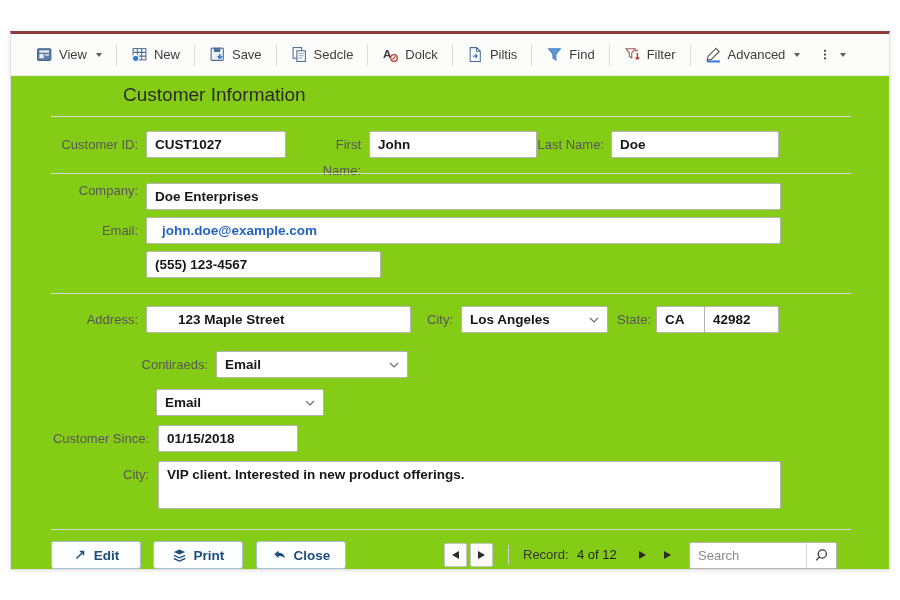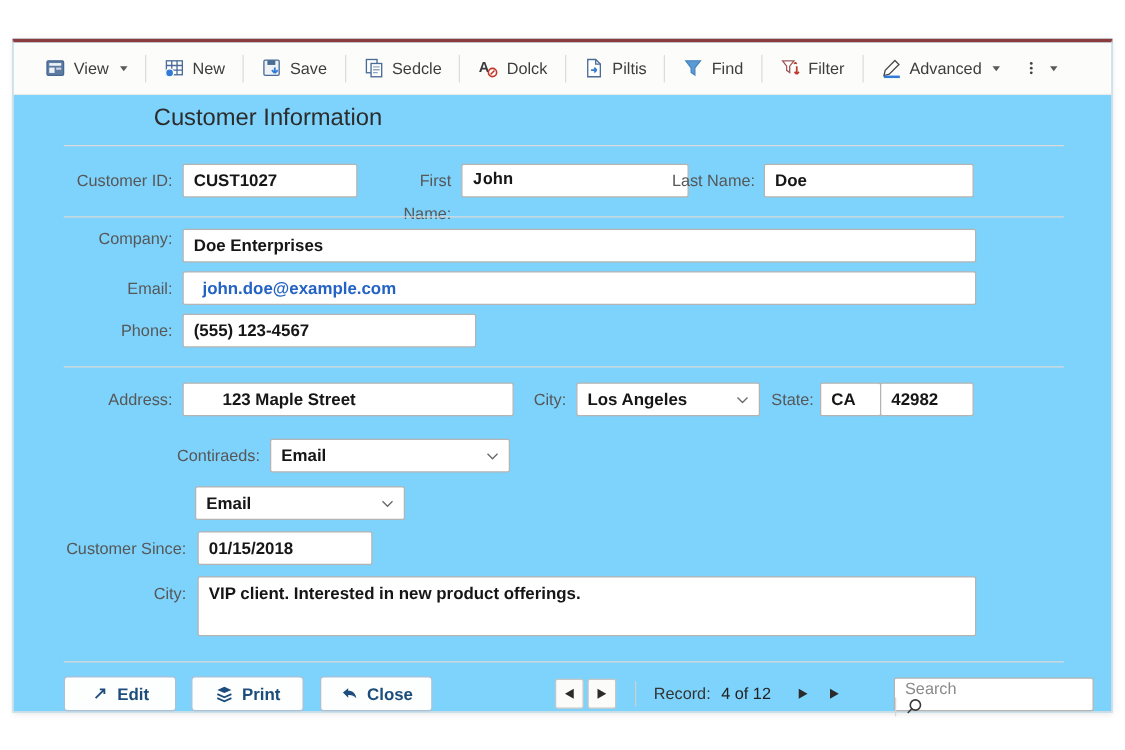--- a/index.html
+++ b/index.html
@@ -1,19 +1,19 @@
 <!DOCTYPE html>
 <html><head>
 <meta charset="utf-8">
 <style>
   * { margin:0; padding:0; box-sizing:border-box; }
   html,body { width:900px; height:600px; background:#ffffff; overflow:hidden;
               font-family:"Liberation Sans","DejaVu Sans",sans-serif; }
   .card { position:absolute; left:10px; top:31px; width:880px; height:539px;
-          background:#7dd3fc; border:1px solid #e2e1df; border-top:3px solid #8b3d3d;
+          background:#84cc16; border:1px solid #e2e1df; border-top:3px solid #8b3d3d;
           box-shadow:0 1px 5px rgba(0,0,0,.10); }
   
   .toolbar { position:absolute; left:0; top:0; width:100%; height:42px;
              background:#fcfcfb; border-bottom:1px solid #ececea;
              display:flex; align-items:center; padding-left:14px; }
   .titem { display:flex; align-items:center; gap:6px; padding:0 11px; height:30px;
            font-size:13px; color:#3d3d3d; cursor:default; border-radius:2px; }
   .tsep  { width:1px; height:22px; background:#dcdcda; margin:0 3px; }
   .caret { width:0; height:0; border-left:3.5px solid transparent; border-right:3.5px solid transparent;
            border-top:4px solid #5a5a5a; margin-left:3px; }
@@ -38,22 +38,22 @@
             justify-content:center; cursor:pointer; }
   .tri-l { width:0;height:0;border-top:4.5px solid transparent;border-bottom:4.5px solid transparent;
            border-right:7px solid #2b2b2b; }
   .tri-r { width:0;height:0;border-top:4.5px solid transparent;border-bottom:4.5px solid transparent;
            border-left:7px solid #2b2b2b; }
   .plain-tri { position:absolute; top:509px; width:18px; height:24px; display:flex;
                align-items:center; justify-content:center; cursor:pointer; }
   .rec-lbl { position:absolute; top:509px; font-size:13px; color:#333; line-height:24px; }
   .rec-val { font-weight:400; color:#222; }
   .vsep { position:absolute; top:511px; width:1px; height:20px; background:#cfcfcd; }
-  .search { position:absolute; left:704px; top:508px; width:160px; height:27px;
-            background:#fff; border:1px solid #b5b4b2; border-radius:2px; display:flex;flex-direction:column; }
+  .search { position:absolute; left:678px; top:508px; width:148px; height:27px;
+            background:#fff; border:1px solid #b5b4b2; border-radius:2px; display:flex; }
   .search input { flex:1; min-width:0; border:none; outline:none; font-size:13px; color:#333;
                   padding:0 8px; background:transparent;
                   font-family:"Liberation Sans","DejaVu Sans",sans-serif; }
   .search input::placeholder { color:#8a8a8a; }
   .search .mag { width:30px; border-left:1px solid #d6d5d3; display:flex; align-items:center;
                  justify-content:center; cursor:pointer; }
 </style>
 </head>
 <body>
 
@@ -159,33 +159,32 @@
       <span class="caret"></span>
     </div>
   </div>
 
   <div class="title">Customer Information</div>
   <div class="hsep" style="top:82px;"></div>
 
   <div class="lbl" style="left:30px;  top:98px; width:97px;">Customer ID:</div>
   <div class="box" style="left:135px; top:97px; width:140px;">CUST1027</div>
   <div class="lbl" style="left:285px; top:98px; width:65px;">First Name:</div>
-  <div class="box" style="left:358px; top:97px; width:182px;font-family:Liberation Mono, monospace;">John</div>
+  <div class="box" style="left:358px; top:97px; width:168px;">John</div>
   <div class="lbl" style="left:520px; top:98px; width:73px;">Last Name:</div>
   <div class="box" style="left:600px; top:97px; width:168px;">Doe</div>
 
   <div class="hsep" style="top:139px;"></div>
 
   <div class="lbl" style="left:30px;  top:144px; width:97px;">Company:</div>
   <div class="box" style="left:135px; top:149px; width:635px;">Doe Enterprises</div>
 
   <div class="lbl" style="left:30px;  top:184px; width:97px;">Email:</div>
   <div class="box email-val" style="left:135px; top:183px; width:635px;">john.doe@example.com</div>
 
-  <div class="lbl" style="left:30px;  top:218px; width:97px;">Phone:</div>
   <div class="box" style="left:135px; top:217px; width:235px;">(555) 123-4567</div>
 
   <div class="hsep" style="top:259px;"></div>
 
   <div class="lbl" style="left:30px;  top:273px; width:97px;">Address:</div>
   <div class="box" style="left:135px; top:272px; width:265px;padding-left:31px;">123 Maple Street</div>
   <div class="lbl" style="left:405px; top:273px; width:37px;">City:</div>
   <div class="box" style="left:450px; top:272px; width:147px;">
     <span>Los Angeles</span>
     <svg class="chev" width="10" height="6" viewBox="0 0 10 6">

